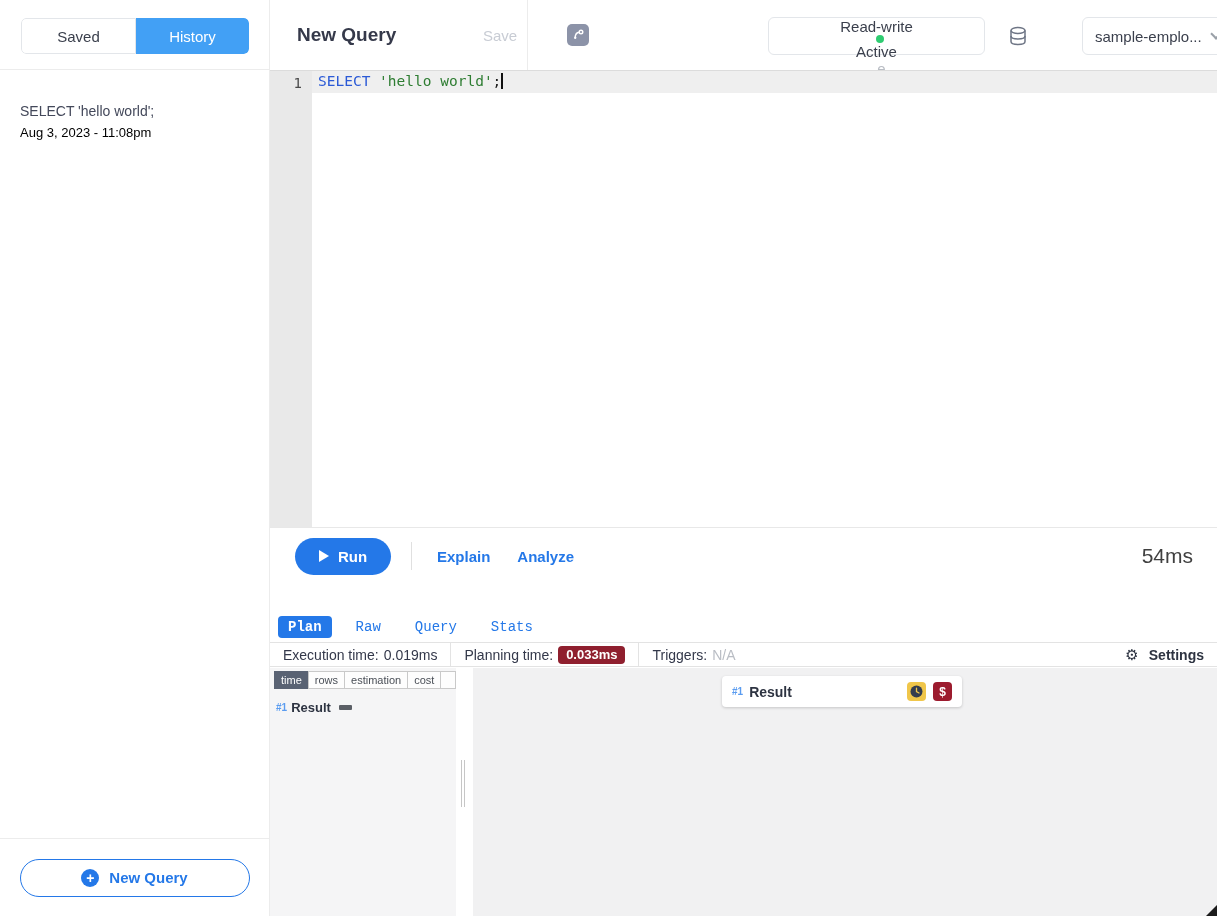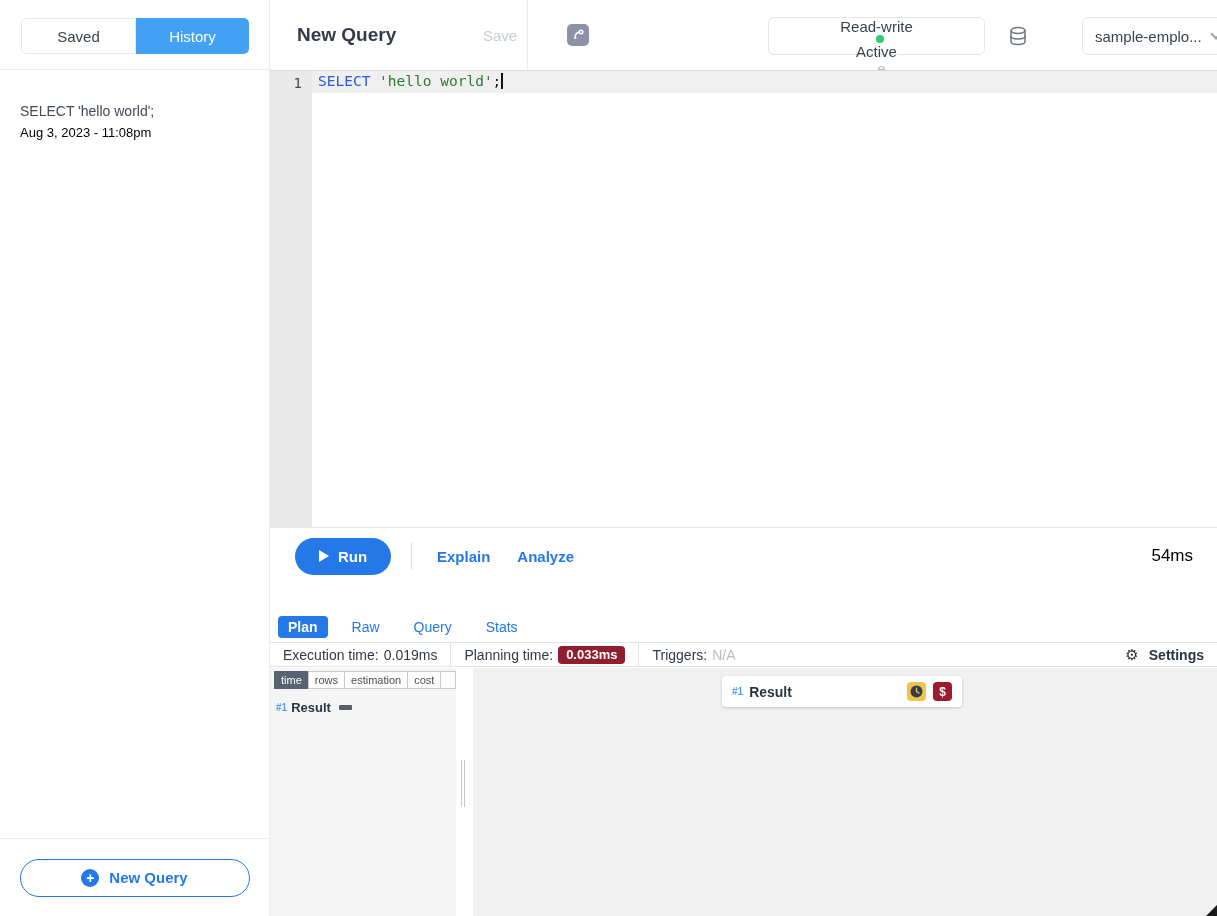--- a/index.html
+++ b/index.html
@@ -103,25 +103,25 @@
   }
   .run-btn {
     margin-left: 25px; width: 96px; height: 37px; border-radius: 19px; border: none;
     background: #2478e8; color: #fff; font-weight: bold; font-size: 15px;
     display: flex; align-items: center; justify-content: center; gap: 9px; cursor: pointer;
     font-family: "Liberation Sans", sans-serif;
   }
   .play-tri { width: 0; height: 0; border-style: solid; border-width: 6px 0 6px 10px; border-color: transparent transparent transparent #fff; }
   .vdiv { width: 1px; height: 28px; background: #e0e0e0; margin: 0 25px 0 20px; }
   .link-btn { color: #2478e8; font-size: 15px; font-weight: 600; margin-right: 27px; cursor: pointer; }
-  .duration { margin-left: auto; margin-right: 24px; font-size: 17px; color: #000000; }
+  .duration { margin-left: auto; margin-right: 24px; font-size: 21px; color: #404040; }
 
   
   .results-tabs { position: absolute; left: 0; top: 612px; height: 30px; display: flex; align-items: center; padding-left: 8px; }
-  .rtab { font-size: 14px; color: #2478e8; padding: 3px 10px; border-radius: 4px; margin-right: 14px; cursor: pointer; }
+  .rtab { font-size: 14px; color: #2478e8; padding: 3px 10px; border-radius: 4px; margin-right: 14px; cursor: pointer; font-family: Liberation Mono, monospace; }
   .rtab.active { background: #2478e8; color: #fff; font-weight: 600; }
 
   .stats-bar {
     position: absolute; left: 0; top: 642px; width: 100%; height: 25px;
     border-top: 1px solid #e3e3e3; border-bottom: 1px solid #e3e3e3;
     display: flex; align-items: center; font-size: 14px; color: #33384a; background: #fff;
   }
   .stat-seg { padding: 0 13px; display: flex; align-items: center; gap: 5px; white-space: nowrap; }
   .stat-vdiv { width: 1px; height: 100%; background: #e3e3e3; flex: none; }
   .stat-badge {

